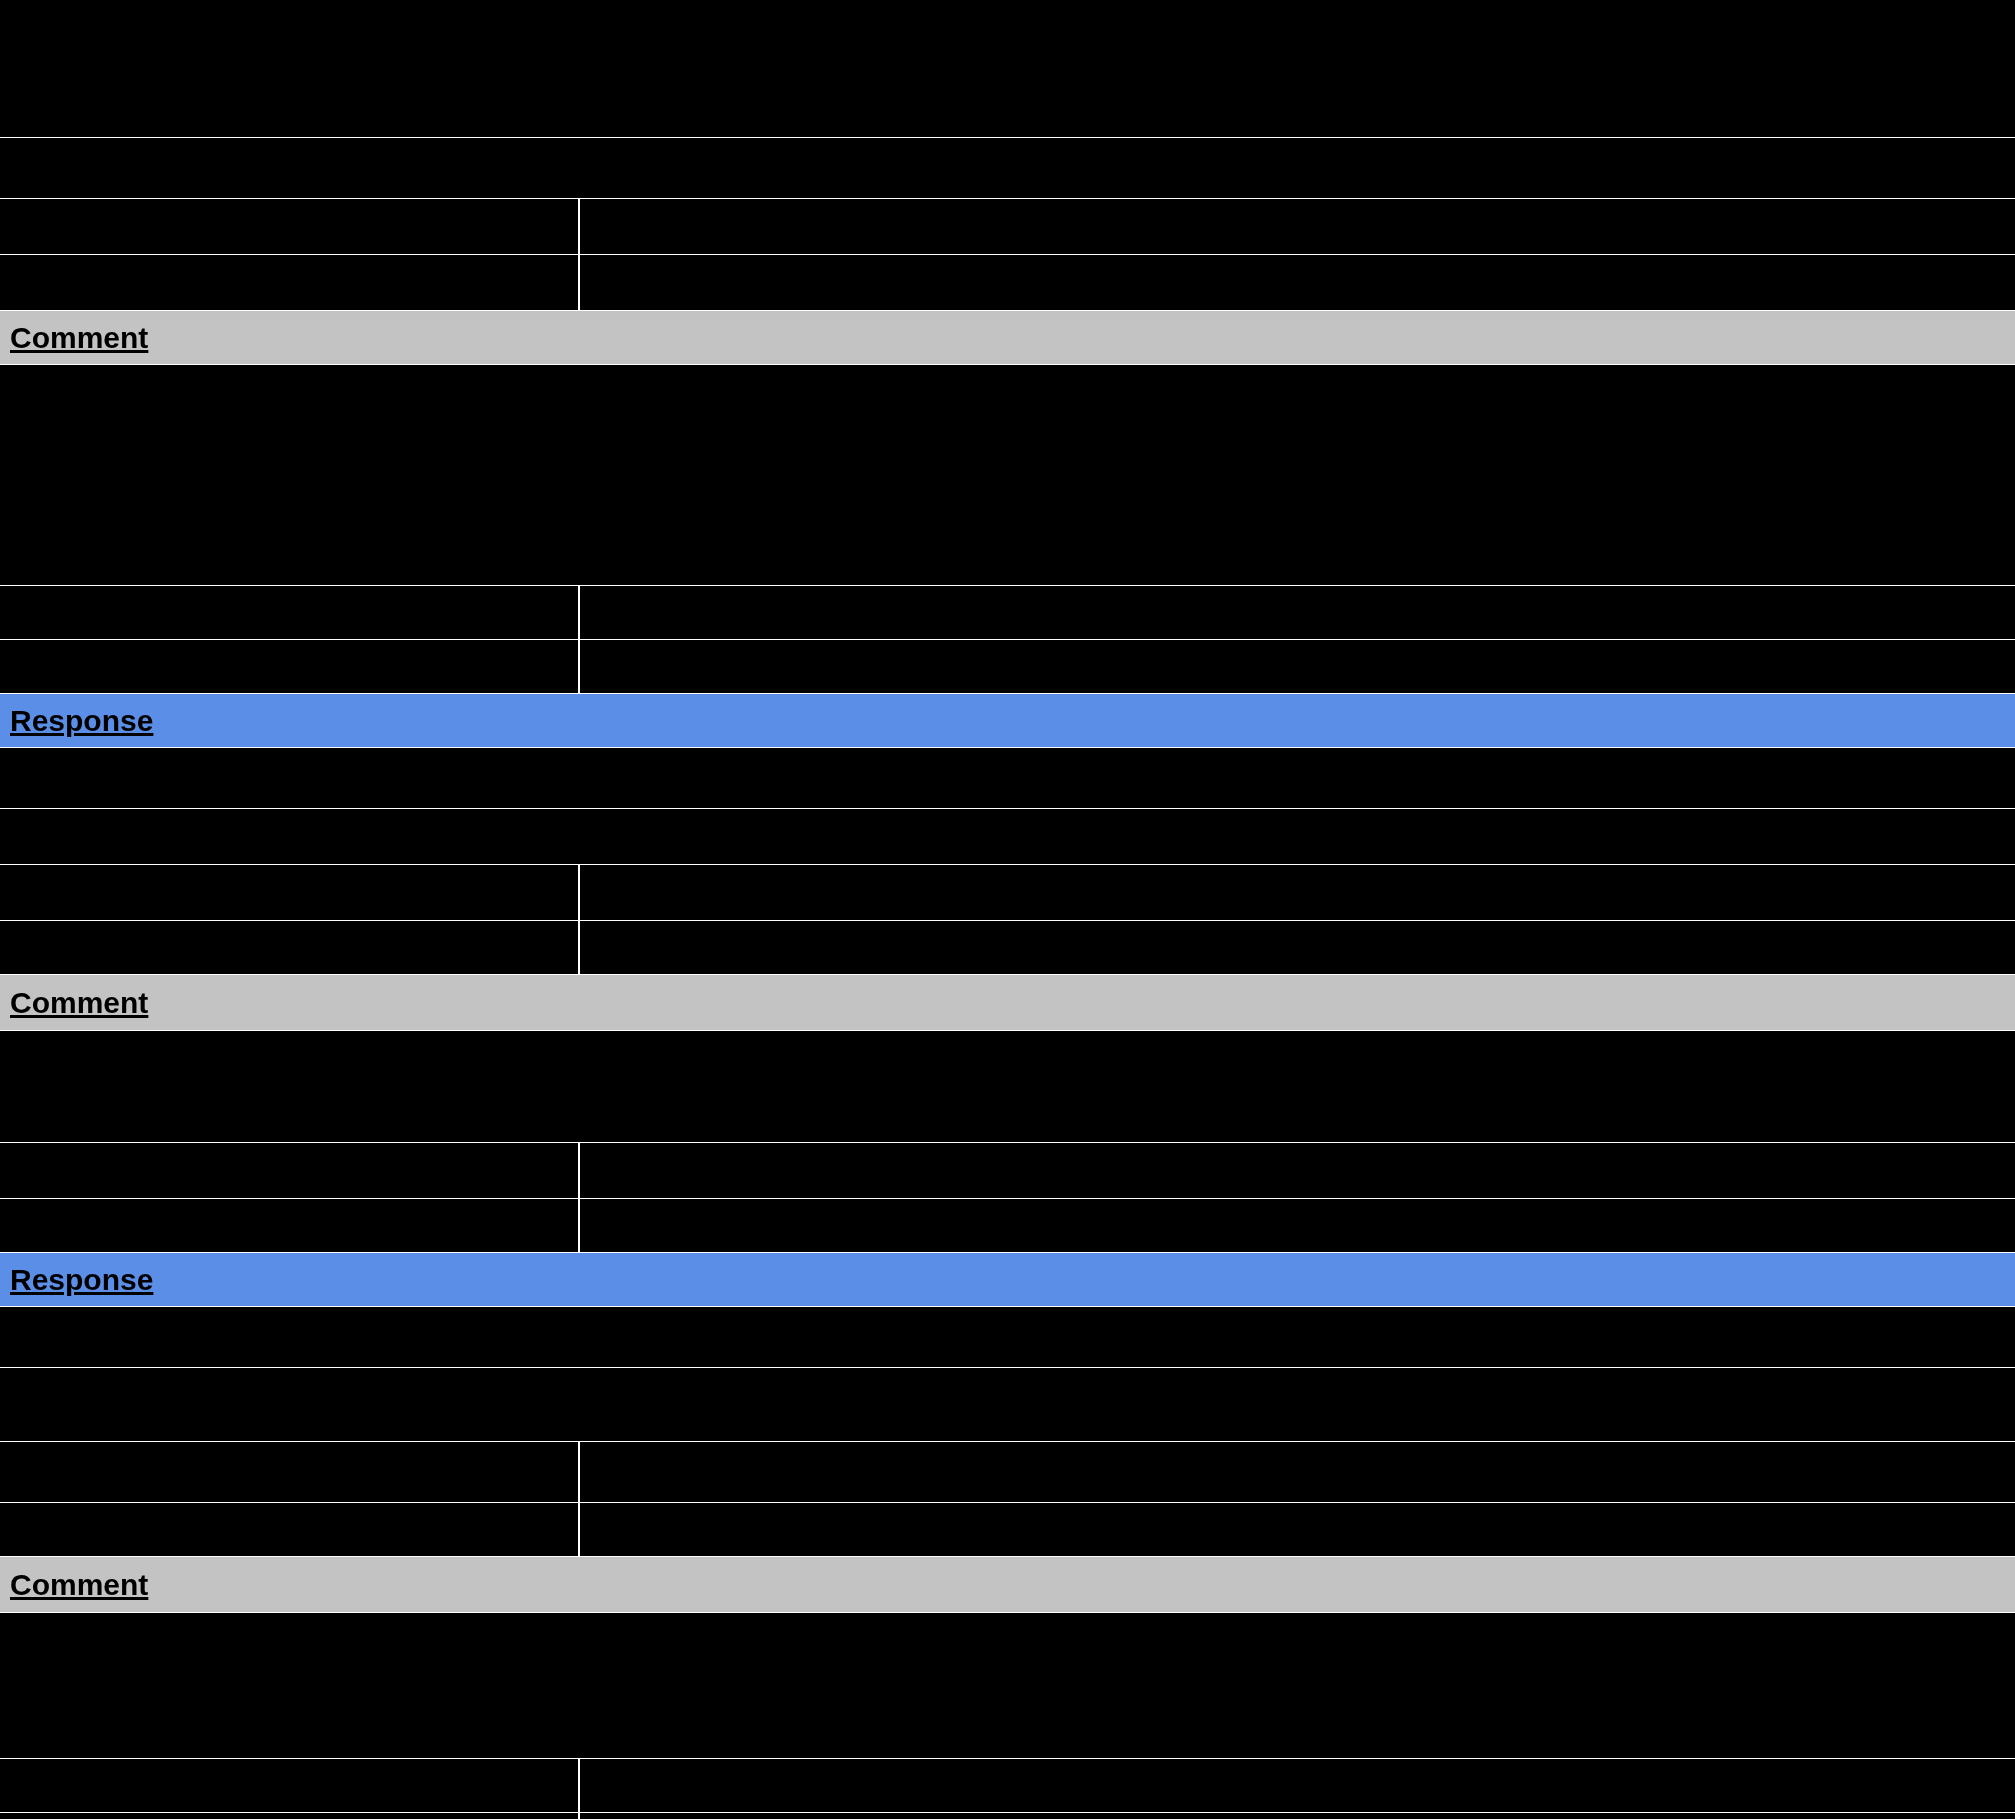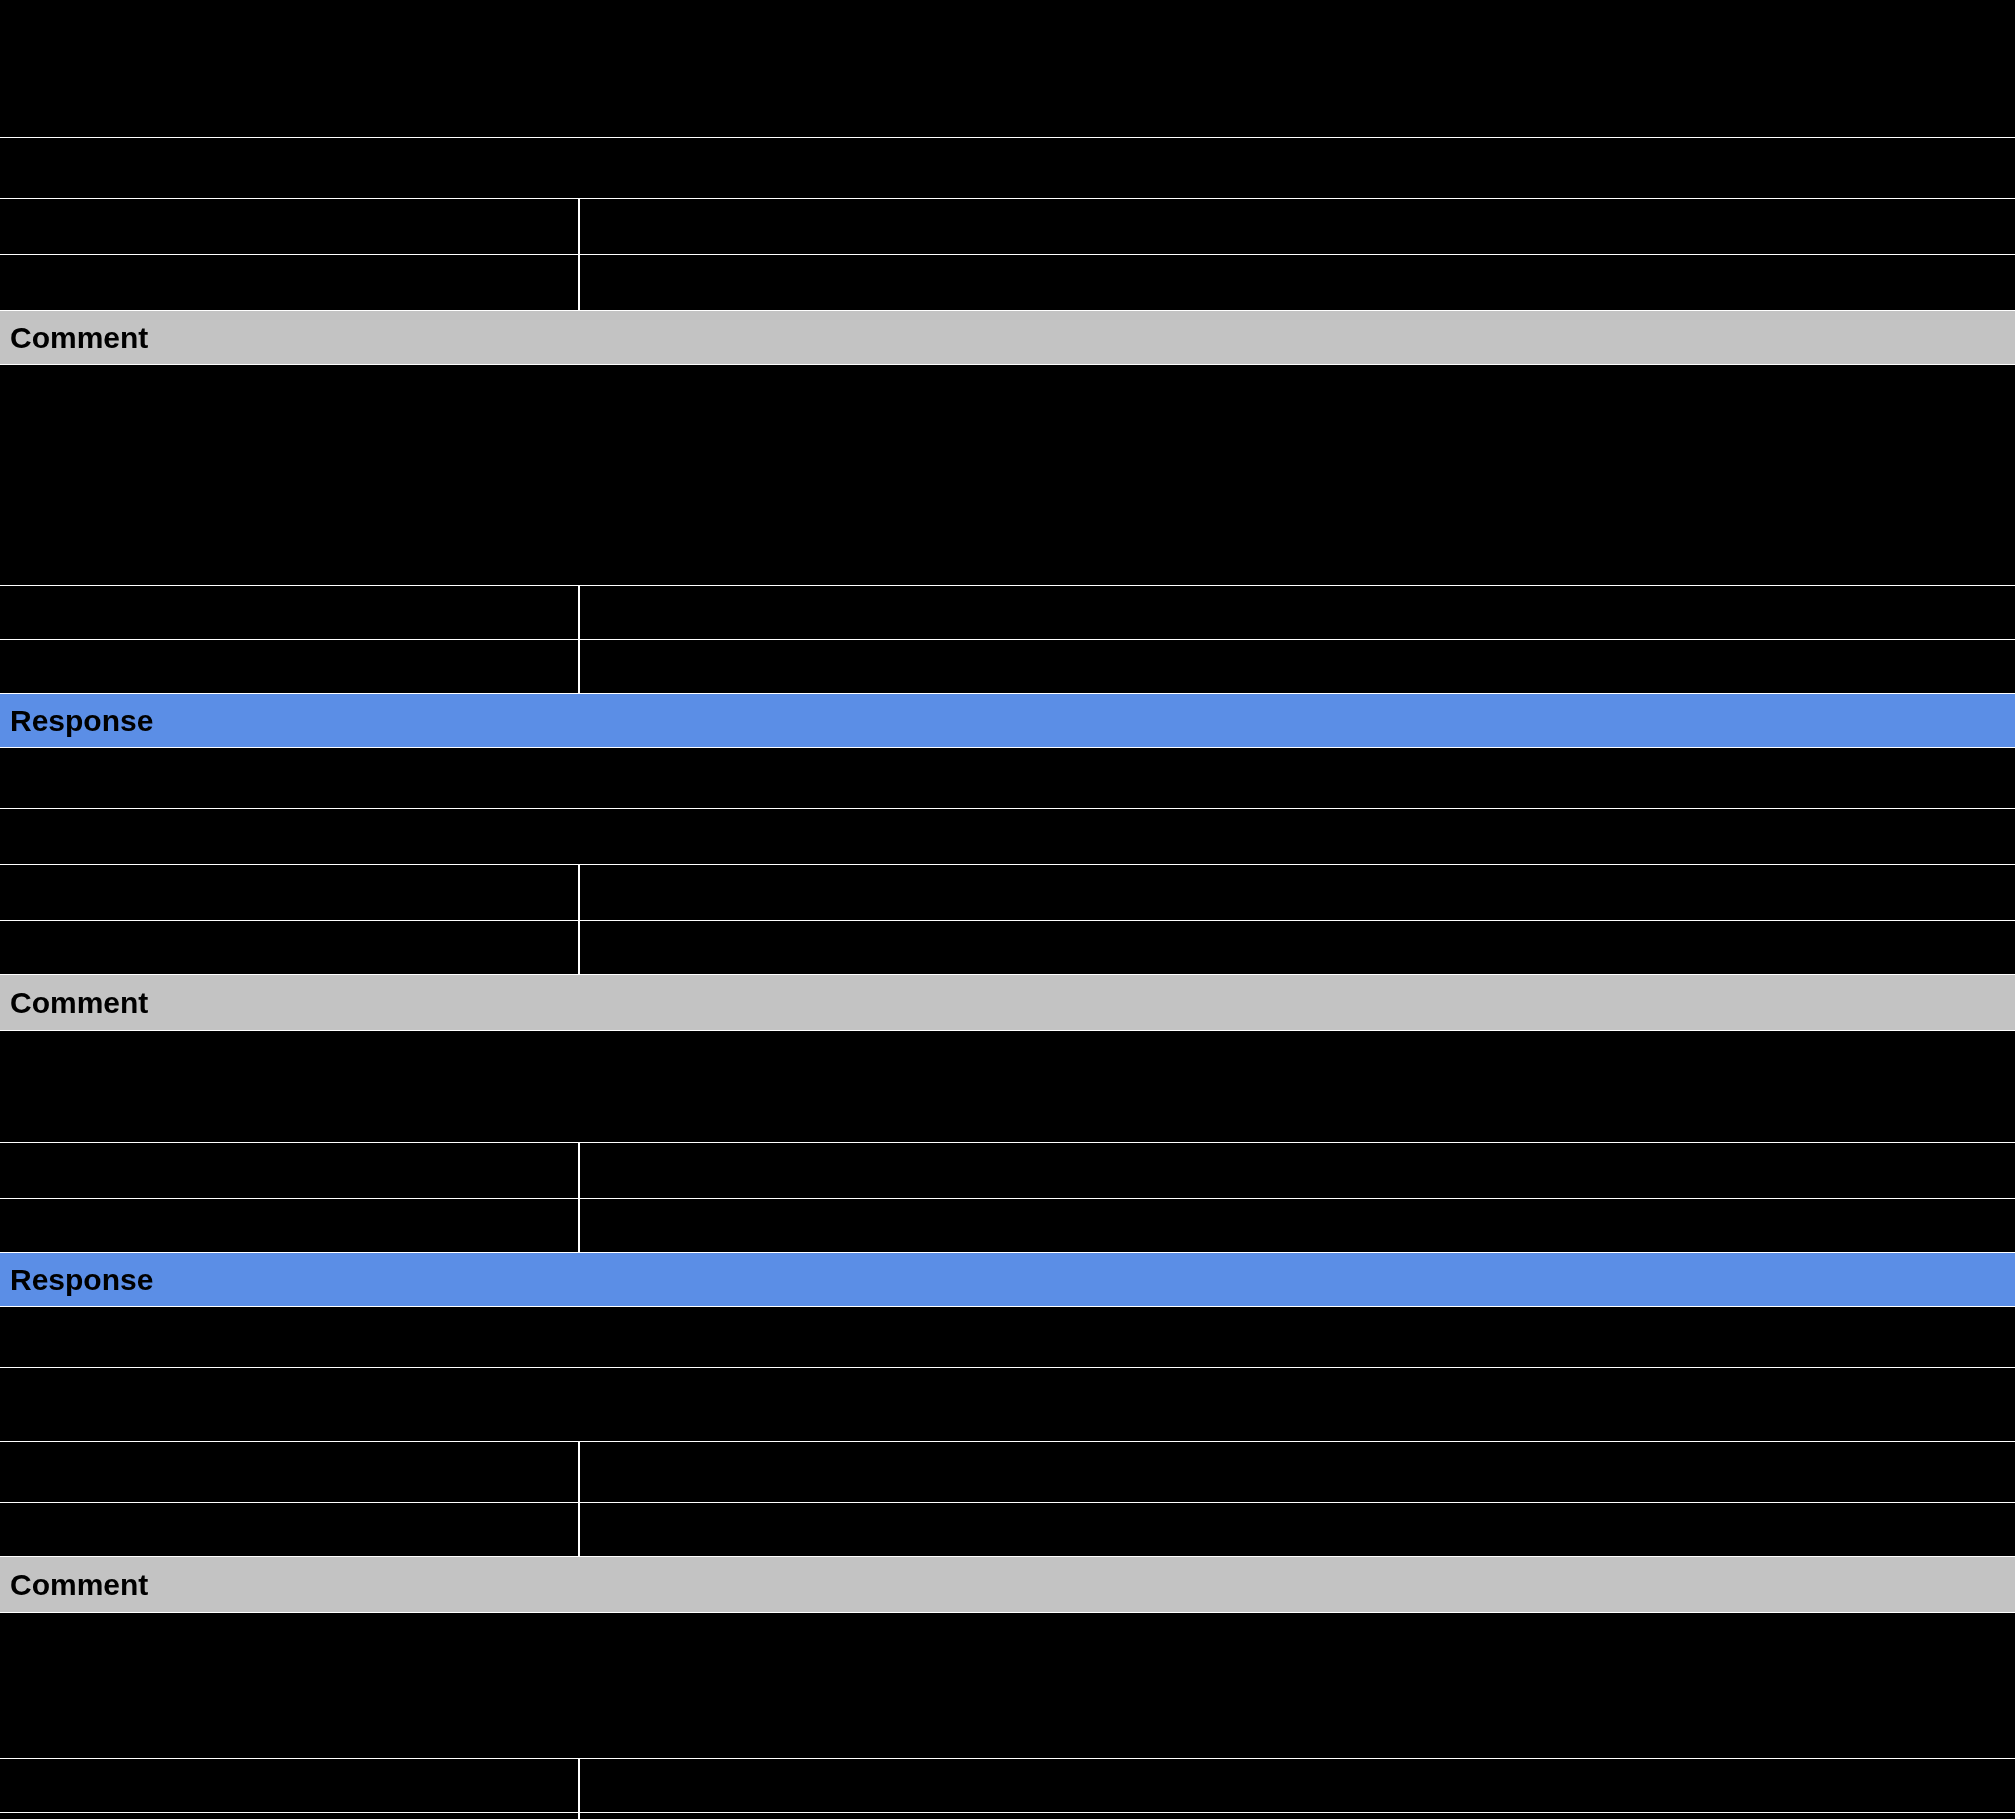--- a/index.html
+++ b/index.html
@@ -12,20 +12,21 @@
     background: var(--page-bg, #ffffff);
     font-family: "Liberation Sans", "DejaVu Sans", sans-serif;
   }
 
   .review-table {
     width: 2015px;
     height: 1820px;
     display: flex;
     flex-direction: column;
     background: var(--page-bg, #ffffff);
+    text-decoration: underline;
   }
 
   .row {
     width: 100%;
     flex: 0 0 auto;
     border-bottom: 1.4px solid var(--border, #ffffff);
   }
 
   .redacted-block,
   .redacted-row {

